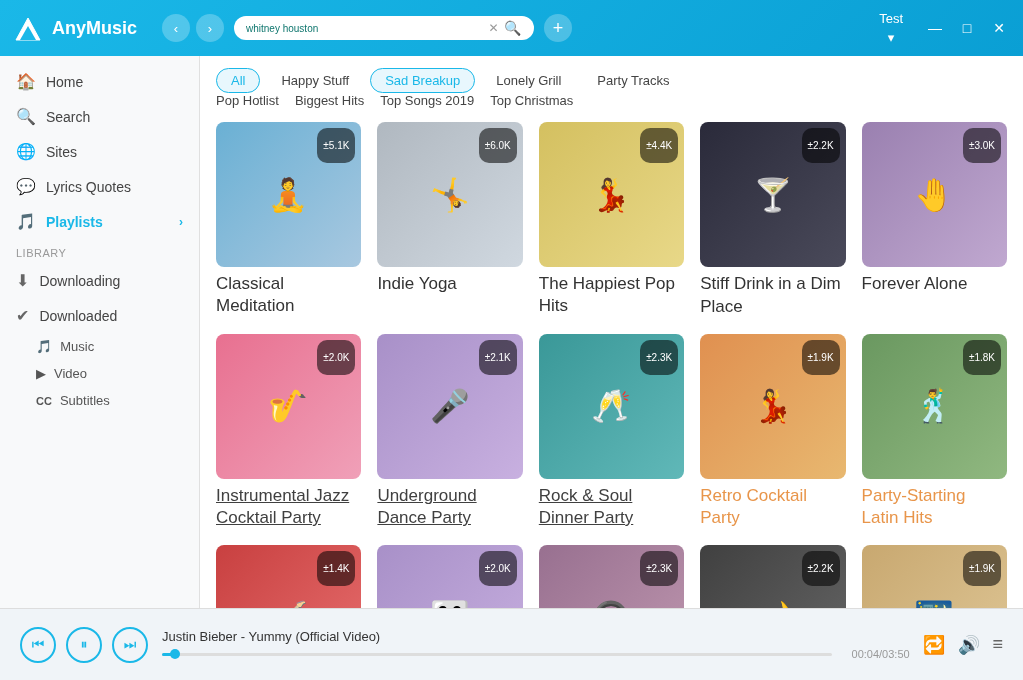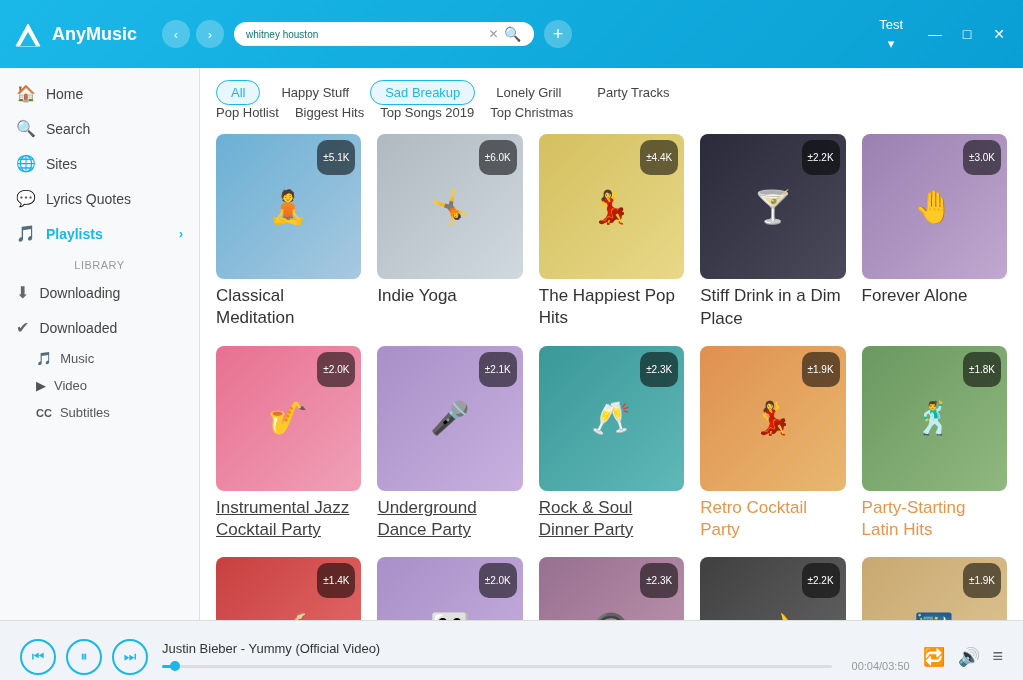--- a/index.html
+++ b/index.html
@@ -1,20 +1,20 @@
 <!DOCTYPE html>
 <html><head>
   <meta charset="utf-8">
   <style>
     * { margin: 0; padding: 0; box-sizing: border-box; }
     body { width: 1023px; height: 680px; font-family: 'Segoe UI', Arial, sans-serif; overflow: hidden; background: #f0f0f0; }
 
     
     .header {
-      height: 68px;
+      height: 56px;
       background: linear-gradient(135deg, #1ab8e8 0%, #0a9fd4 100%);
       display: flex;
       align-items: center;
       padding: 0 12px;
       gap: 10px;
     }
     .logo-area {
       display: flex;
       align-items: center;
       gap: 8px;
@@ -137,21 +137,20 @@
     }
     .sidebar-icon { font-size: 16px; color: #666; }
     .sidebar-item.active .sidebar-icon { color: #1ab8e8; }
     .sidebar-arrow { margin-left: auto; font-size: 12px; color: #1ab8e8; }
     .library-header {
       padding: 8px 16px 4px;
       font-size: 11px;
       color: #999;
       text-transform: uppercase;
       letter-spacing: 0.5px;
-      text-align: center;
     }
     .sidebar-sub-item {
       display: flex;
       align-items: center;
       padding: 6px 16px 6px 36px;
       cursor: pointer;
       color: #555;
       font-size: 13px;
       gap: 8px;
     }

